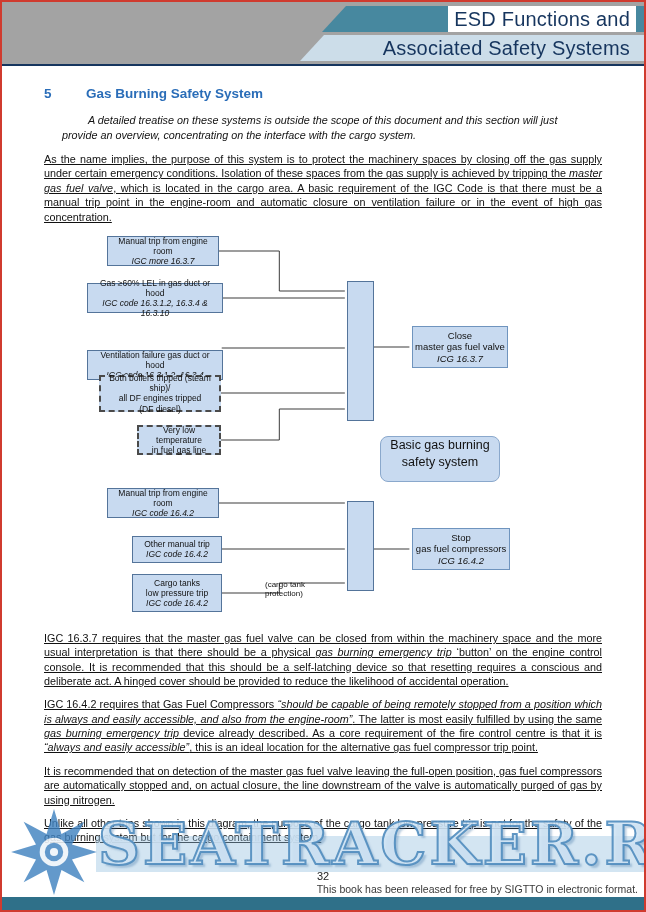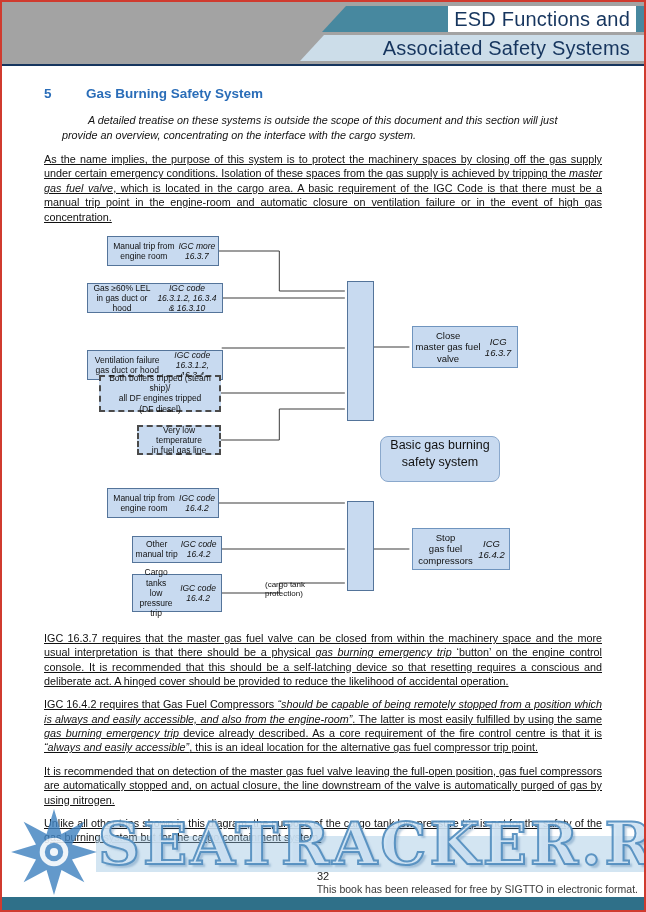--- a/index.html
+++ b/index.html
@@ -33,21 +33,21 @@
   .content { padding:20px 42px 0 42px; }
   .sec-head { display:flex; color:var(--heading_blue, #2a6db8); font-weight:bold; font-size:13.5px; margin-bottom:12px; }
   .sec-num { width:42px; }
   .intro { font-style:italic; font-size:10.8px; line-height:1.35; margin:0 20px 10px 18px; text-indent:26px; }
   .body { font-size:10.8px; line-height:1.33; text-align:justify; margin-bottom:9px;text-decoration:underline; }
   .it { font-style:italic; }
   
   .diagram { position:relative; height:392px; margin:4px 0 6px 0; }
   .dsvg { position:absolute; inset:0; width:100%; height:100%; }
   .ibox, .obox {
-    position:absolute; display:flex; flex-direction:row; align-items:center; justify-content:center;
+    position:absolute; display:flex; flex-direction:column; align-items:center; justify-content:center;
     text-align:center; background:var(--box_fill, #c8daf0); border:1px solid var(--box_border, #54749a);
     font-size:8.5px; line-height:1.2; padding:1px 2px;
   }
   .obox { font-size:9.5px; border-color:#6f94be; }
   .blabel { white-space:pre-line; }
   .bcode { font-style:italic; white-space:pre-line; }
   .ibox.dashed { border:2px dashed #4a4a4a; }
   .bar { position:absolute; background:var(--box_fill, #c8daf0); border:1px solid var(--box_border, #54749a); }
   .caption {
     position:absolute; display:flex; align-items:flex-start; justify-content:center; text-align:center;
@@ -128,21 +128,21 @@
 all DF engines tripped
 (DF diesel)</span>
       </div>
       <div class="ibox dashed" style="left:93px;top:192px;width:84px;height:30px">
         <span class="blabel">Very low temperature
 in fuel gas line</span>
       </div>
 
       <div class="bar" style="left:303px;top:48px;width:27px;height:140px"></div>
 
-      <div class="obox" style="left:368px;top:93px;width:106px;height:42px">
+      <div class="obox" style="left:368px;top:93px;width:96px;height:42px">
         <span class="blabel">Close
 master gas fuel valve</span>
         <span class="bcode">ICG 16.3.7</span>
       </div>
 
       <div class="caption" style="left:336px;top:203px;width:120px;height:46px">
         <span>Basic gas burning
 safety system</span>
       </div>
 

